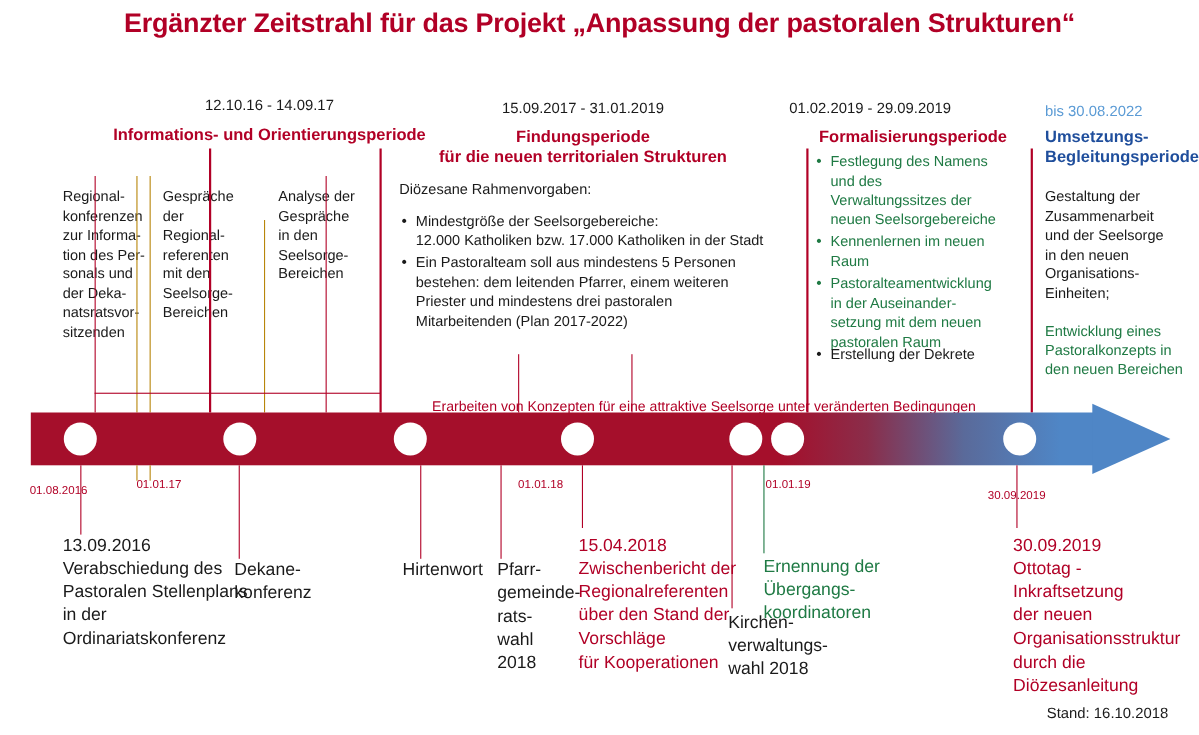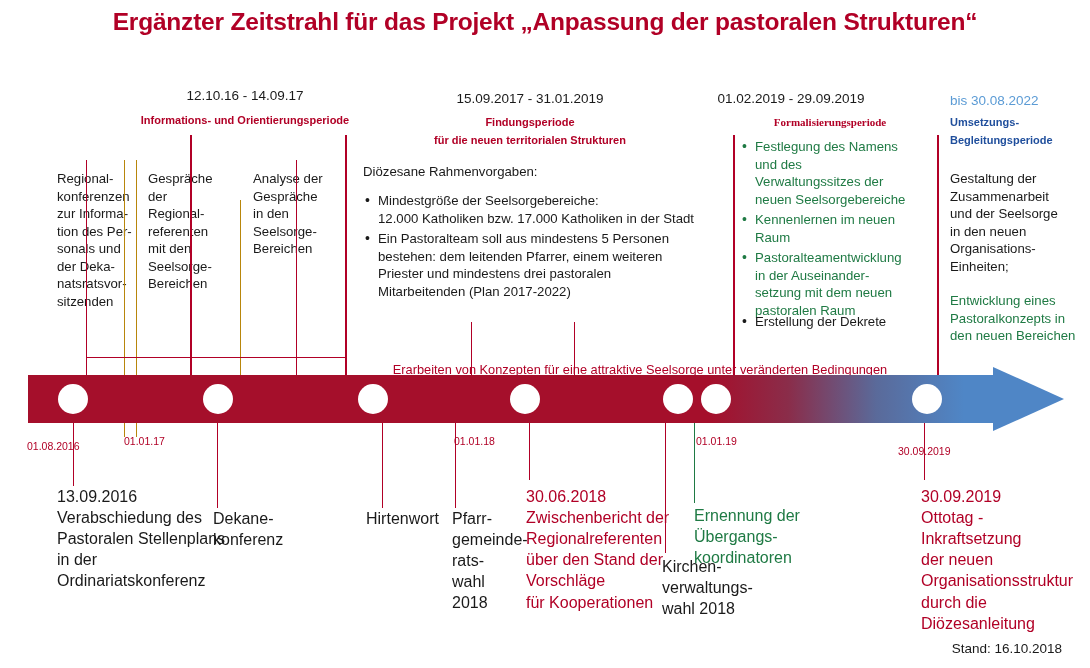--- a/index.html
+++ b/index.html
@@ -33,21 +33,21 @@
   }
 
   
   .period-dates {
     font-size: 13.5px;
     color: #1a1a1a;
     text-align: center;
     line-height: 1.25;
   }
   .period-title {
-    font-size: 11px;
+    font-size: 15px;
     font-weight: bold;
     color: #b10026;
     text-align: center;
     line-height: 1.3;
   }
   .period-title.blue { color: #1f4e9c; }
   .period-dates.blue { color: #5b9bd5; }
 
   
   .col-text {
@@ -152,21 +152,21 @@
   <div class="abs" id="page-title">Ergänzter Zeitstrahl für das Projekt „Anpassung der pastoralen Strukturen“</div>
 
   <div class="abs period-dates" style="left:90px; top:88px; width:310px;">12.10.16 - 14.09.17</div>
   <div class="abs period-title" style="left:60px; top:113px; width:370px;">Informations- und Orientierungsperiode</div>
 
   <div class="abs period-dates" style="left:380px; top:91px; width:300px;">15.09.2017 - 31.01.2019</div>
   <div class="abs period-title" style="left:380px; top:115px; width:300px;">Findungsperiode</div>
   <div class="abs period-title" style="left:360px; top:133px; width:340px;">für die neuen territorialen Strukturen</div>
 
   <div class="abs period-dates" style="left:676px; top:91px; width:230px;">01.02.2019 - 29.09.2019</div>
-  <div class="abs period-title" style="left:705px; top:115px; width:250px;font-family:Liberation Serif, serif;">Formalisierungsperiode</div>
+  <div class="abs period-title" style="left:705px; top:115px; width:250px;">Formalisierungsperiode</div>
 
   <div class="abs period-dates blue" style="left:950px; top:93px; width:140px; text-align:left;">bis 30.08.2022</div>
   <div class="abs period-title blue" style="left:950px; top:115px; width:140px; text-align:left;">Umsetzungs-</div>
   <div class="abs period-title blue" style="left:950px; top:133px; width:140px; text-align:left;">Begleitungsperiode</div>
 
   <div class="abs col-text" style="left:57px; top:170px; width:90px; white-space:pre-line;">Regional-
 konferenzen
 zur Informa-
 tion des Per-
 sonals und
@@ -249,21 +249,21 @@
     <div class="node" style="left:175px;"></div>
     <div class="node" style="left:330px;"></div>
     <div class="node" style="left:482px;"></div>
     <div class="node" style="left:635px;"></div>
     <div class="node" style="left:673px;"></div>
     <div class="node" style="left:884px;"></div>
   </div>
 
   <div class="abs date-label" style="left:27px; top:440px;">01.08.2016</div>
   <div class="abs date-label" style="left:124px; top:435px;">01.01.17</div>
-  <div class="abs date-label" style="left:410px; top:435px;margin-left:44px;">01.01.18</div>
+  <div class="abs date-label" style="left:427px; top:435px;margin-left:44px;">01.01.18</div>
   <div class="abs date-label" style="left:696px; top:435px;">01.01.19</div>
   <div class="abs date-label" style="left:898px; top:445px;">30.09.2019</div>
 
   <div class="abs vline" style="left:73px; top:423px; height:63px;"></div>
   <div class="abs vline gold" style="left:124px; top:423px; height:14px;"></div>
   <div class="abs vline gold" style="left:136px; top:423px; height:14px;"></div>
   <div class="abs vline" style="left:217px; top:423px; height:85px;"></div>
   <div class="abs vline" style="left:382px; top:423px; height:85px;"></div>
   <div class="abs vline" style="left:455px; top:423px; height:85px;"></div>
   <div class="abs vline" style="left:529px; top:423px; height:57px;"></div>
@@ -281,21 +281,21 @@
 konferenz</div>
 
   <div class="abs caption" style="left:366px; top:508px; width:95px; white-space:pre-line;">Hirtenwort</div>
 
   <div class="abs caption" style="left:452px; top:508px; width:72px; white-space:pre-line;">Pfarr-
 gemeinde-
 rats-
 wahl
 2018</div>
 
-  <div class="abs caption red" style="left:526px; top:486px; width:165px; white-space:pre-line;">30.06.2018
+  <div class="abs caption red" style="left:526px; top:486px; width:165px; white-space:pre-line;">15.04.2018
 Zwischenbericht der
 Regionalreferenten
 über den Stand der
 Vorschläge
 für Kooperationen</div>
 
   <div class="abs caption green" style="left:694px; top:505px; width:130px; white-space:pre-line;">Ernennung der
 Übergangs-
 koordinatoren</div>
 

